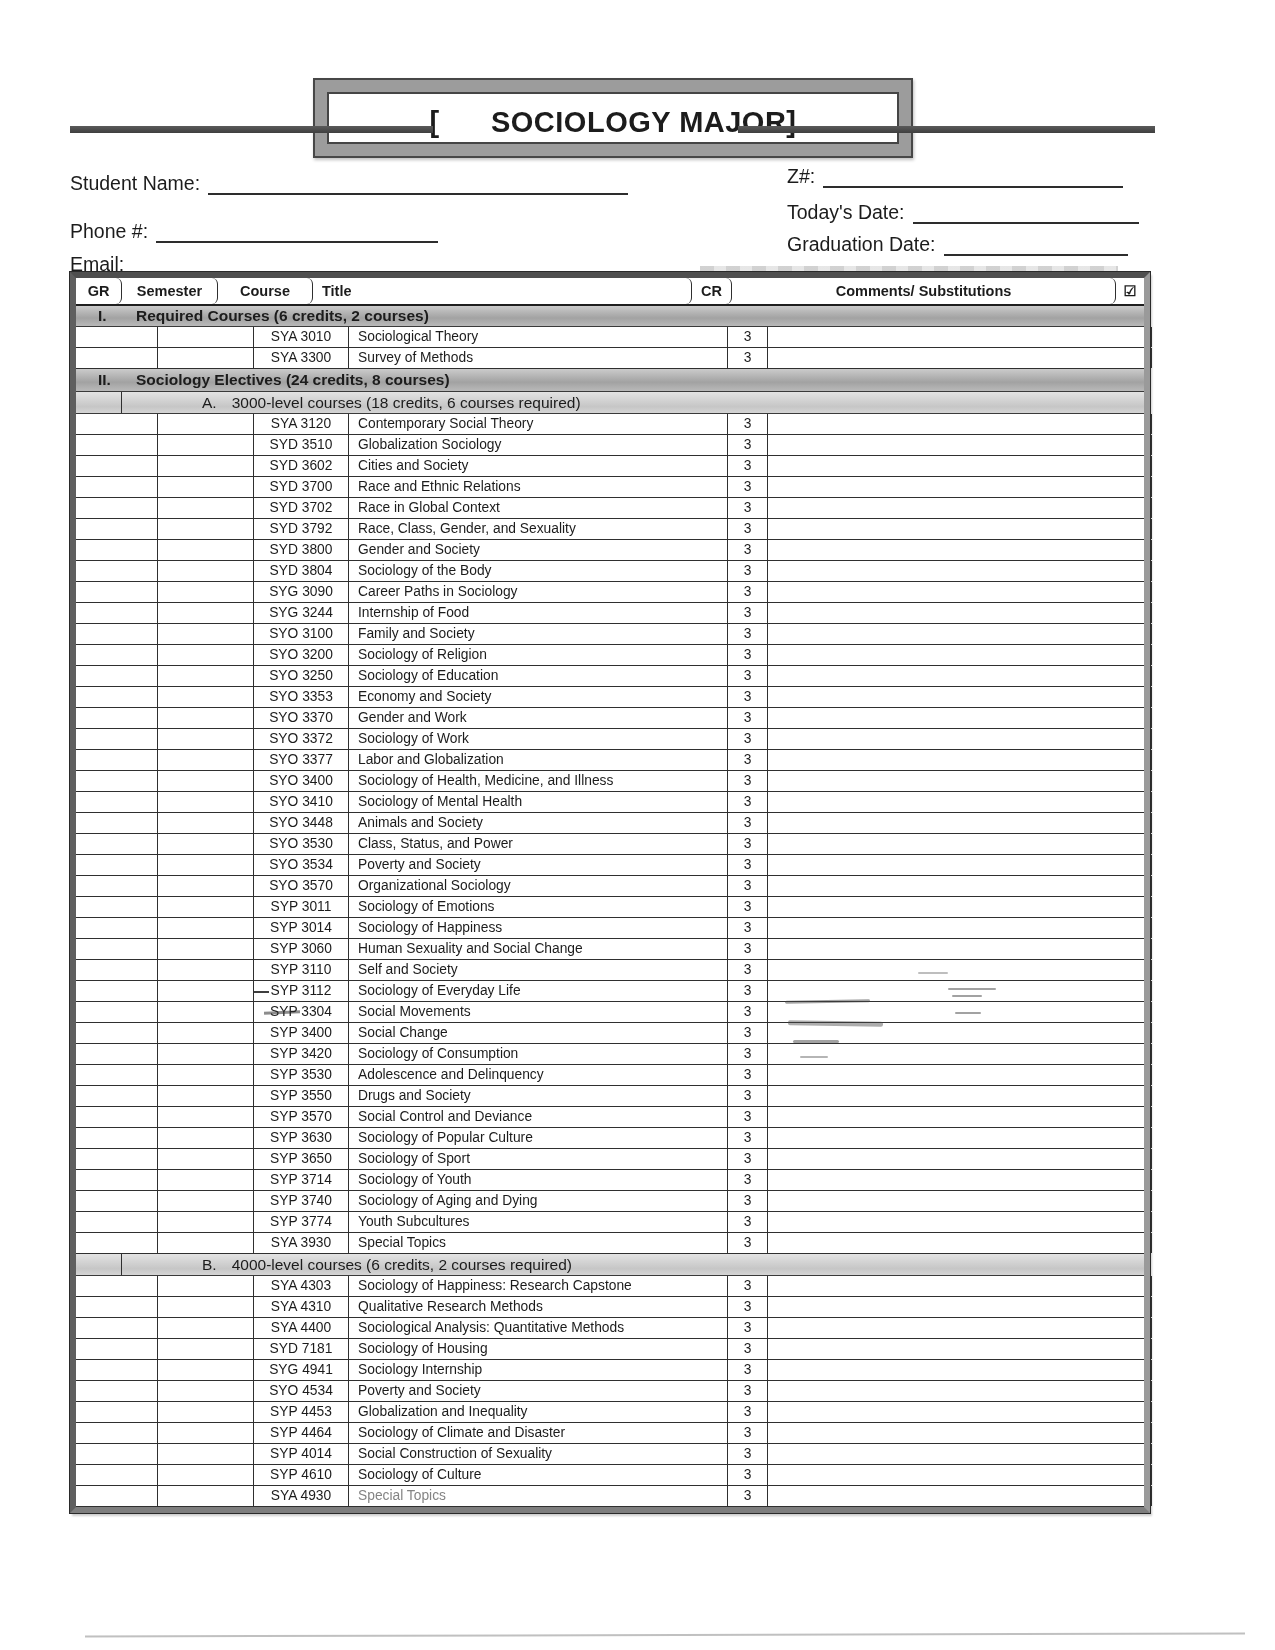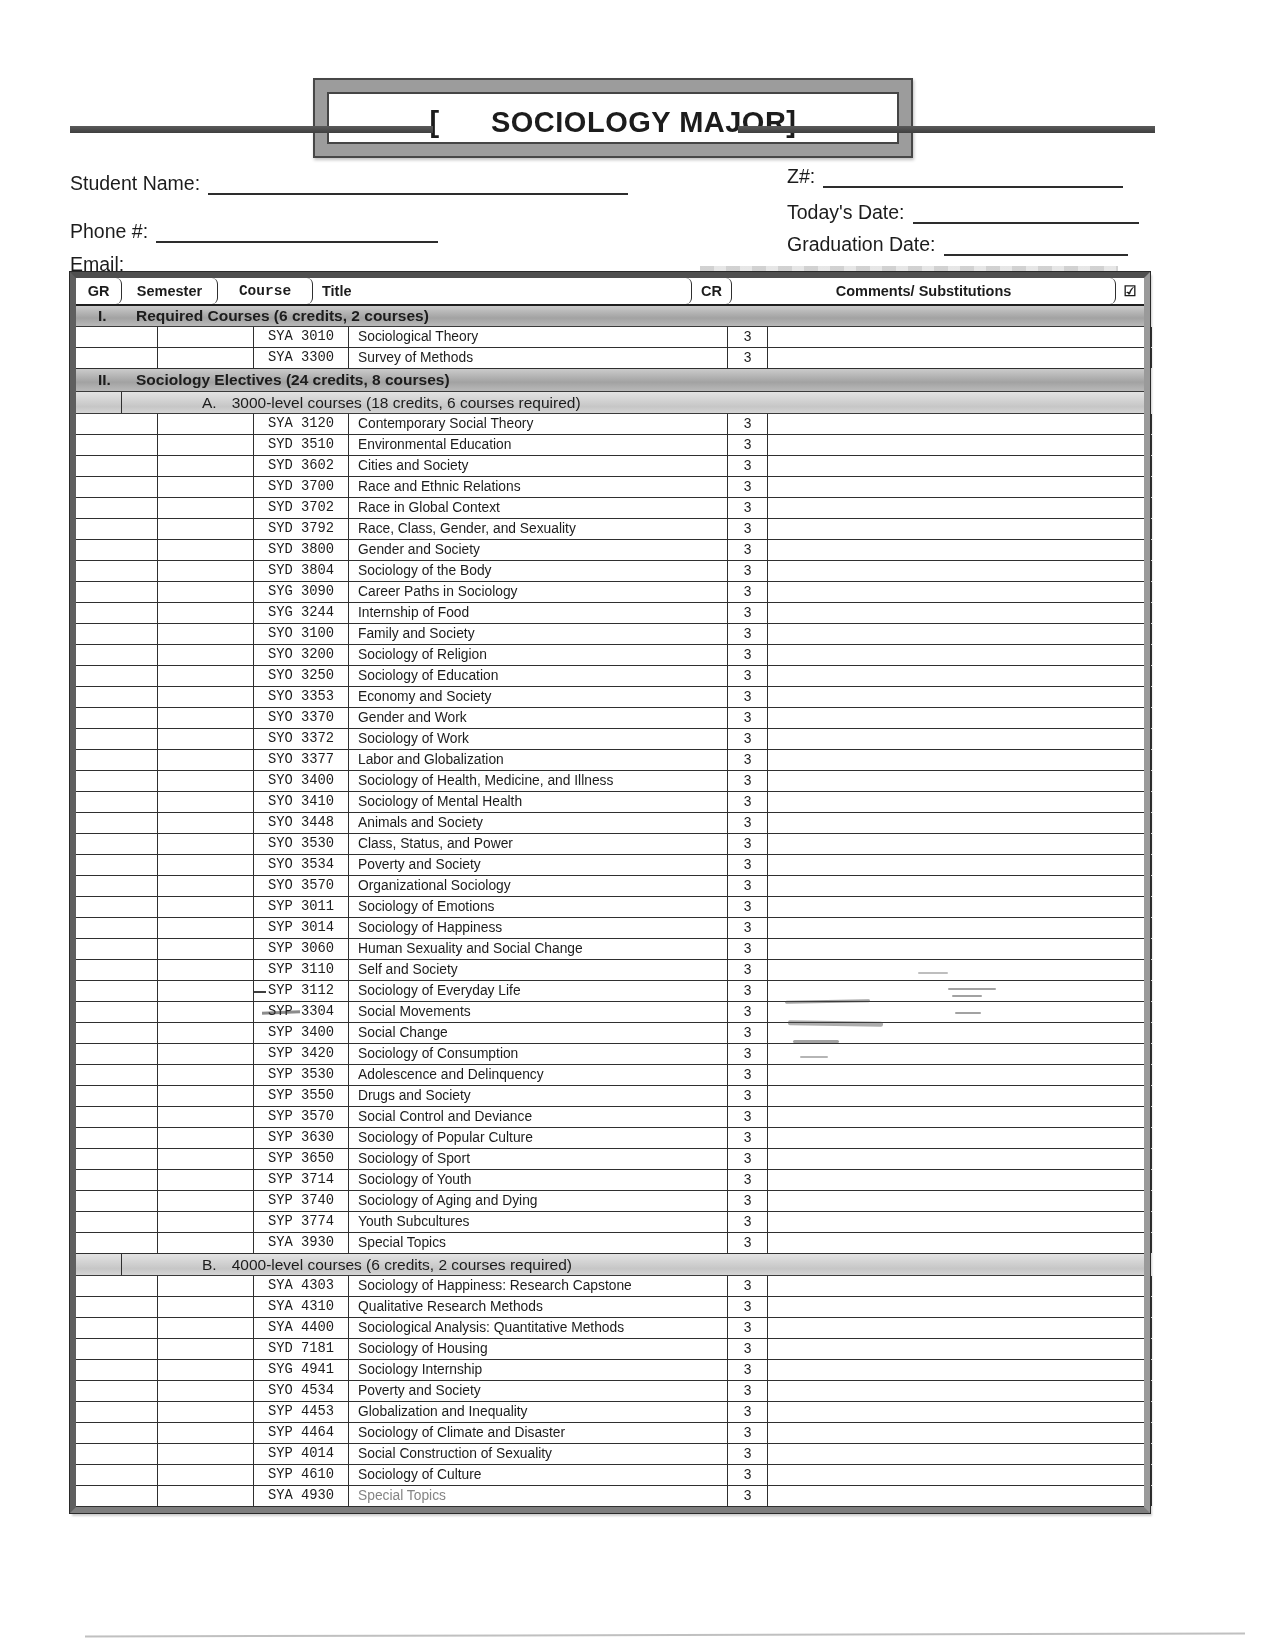--- a/index.html
+++ b/index.html
@@ -38,21 +38,21 @@
       font-size:13.8px;line-height:1;box-sizing:border-box;}
   .tc:last-child{border-right:none;}
 
   .row-header{height:28px;}
   .row-header .tc{font-weight:bold;font-size:14.5px;justify-content:center;border-radius:6px;}
   .row-header .tc.c-title{justify-content:flex-start;padding-left:9px;}
   .row-header{border-bottom:2px solid #1f1f1f;}
   .c-chk{font-size:15px;justify-content:center;}
 
   .row-course{height:21px;padding-left:36px;}
-  .c-code{justify-content:center;font-family:Liberation Mono, monospace;}
+  .c-code{justify-content:center;}
   .c-title{padding-left:9px;}
   .c-cr{justify-content:center;text-align:center;}
 
   .row-sec{height:23px;grid-template-columns:1fr;
            background:linear-gradient(180deg,#cbcbcb 0%,#a2a2a2 60%,#b9b9b9 100%);
            border-bottom:1px solid #3a3a3a;}
   .row-sec.sm{height:21px;}
   .row-sec .tc{border-right:none;font-weight:bold;font-size:15.5px;}
   .sec-num{display:inline-block;width:60px;padding-left:22px;box-sizing:border-box;}
   .row-sub{height:22px;grid-template-columns:46px 1fr;
@@ -185,21 +185,21 @@
           <div class="tc c-cr">3</div>
           <div class="tc c-com"></div>
           <div class="tc c-chk"></div>
         </div>
         <div class="trow cols row-course">
           <div class="tc c-gr"></div>
           <div class="tc c-sem"></div>
           <div class="tc c-code">
             <span>SYD 3510</span>
           </div>
-          <div class="tc c-title">Environmental Education</div>
+          <div class="tc c-title">Globalization Sociology</div>
           <div class="tc c-cr">3</div>
           <div class="tc c-com"></div>
           <div class="tc c-chk"></div>
         </div>
         <div class="trow cols row-course">
           <div class="tc c-gr"></div>
           <div class="tc c-sem"></div>
           <div class="tc c-code">
             <span>SYD 3602</span>
           </div>

